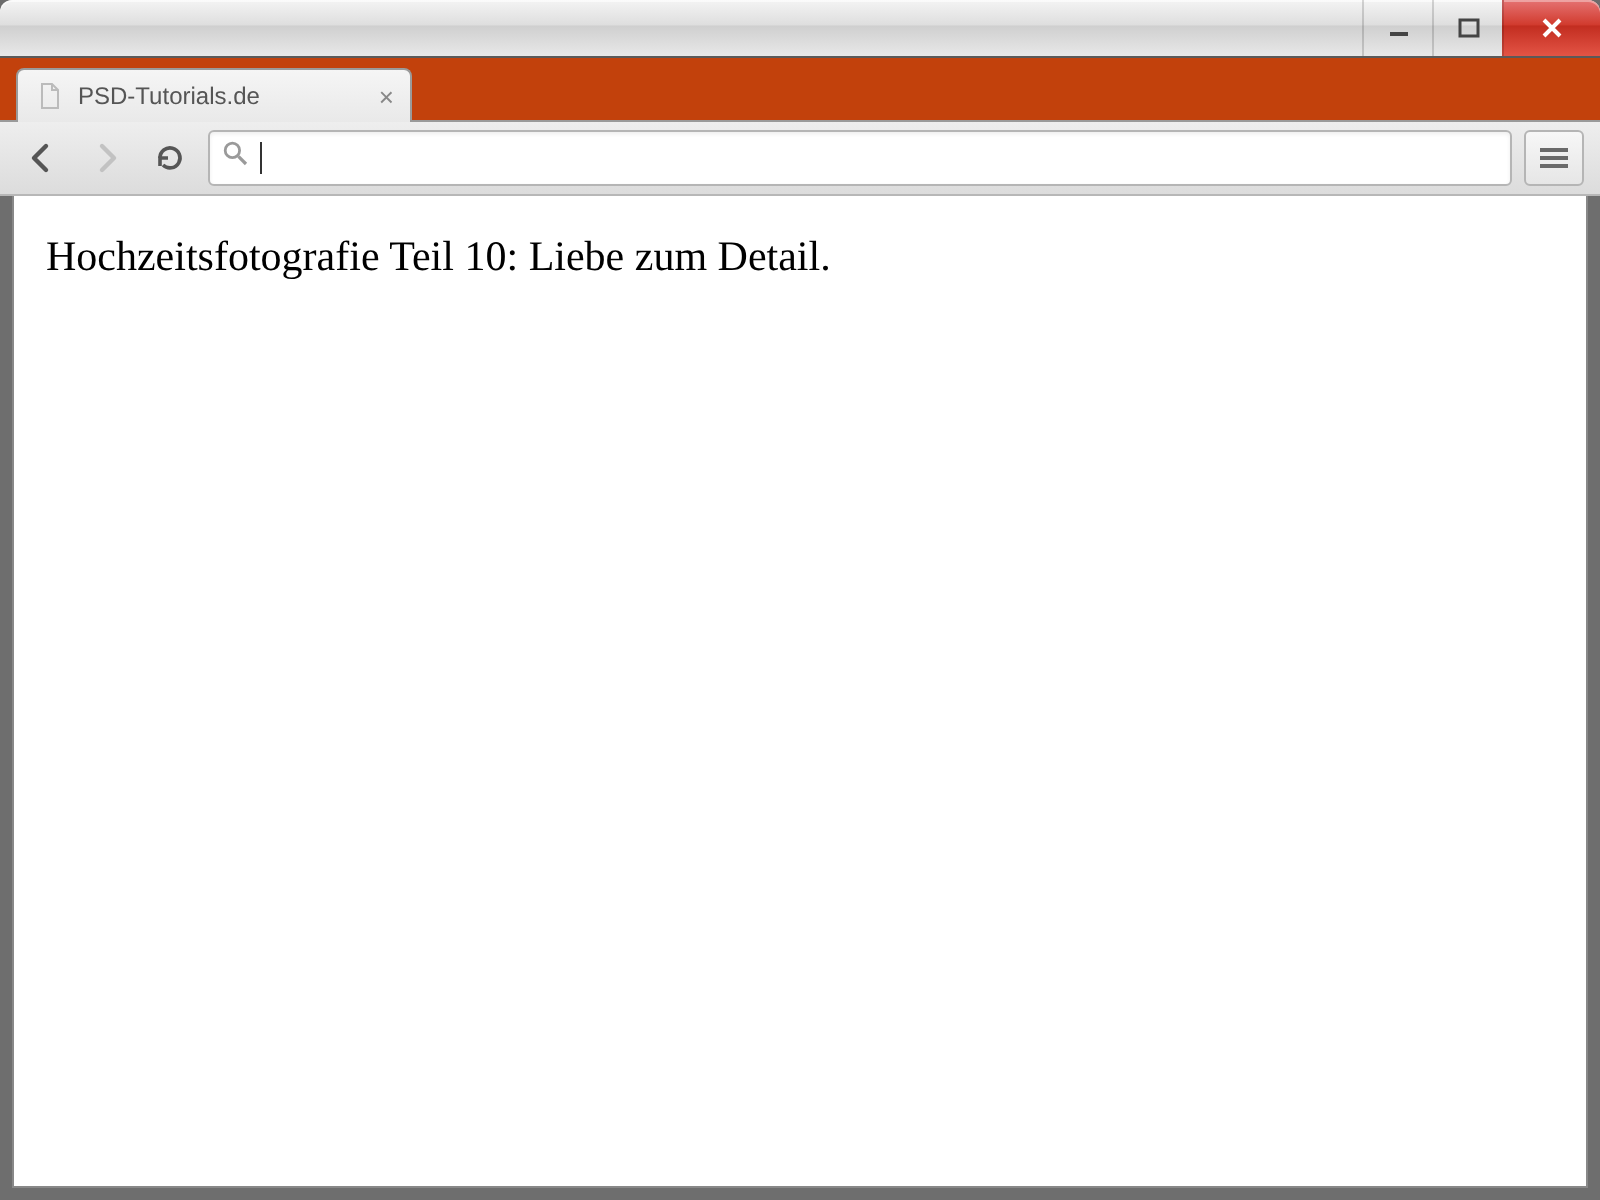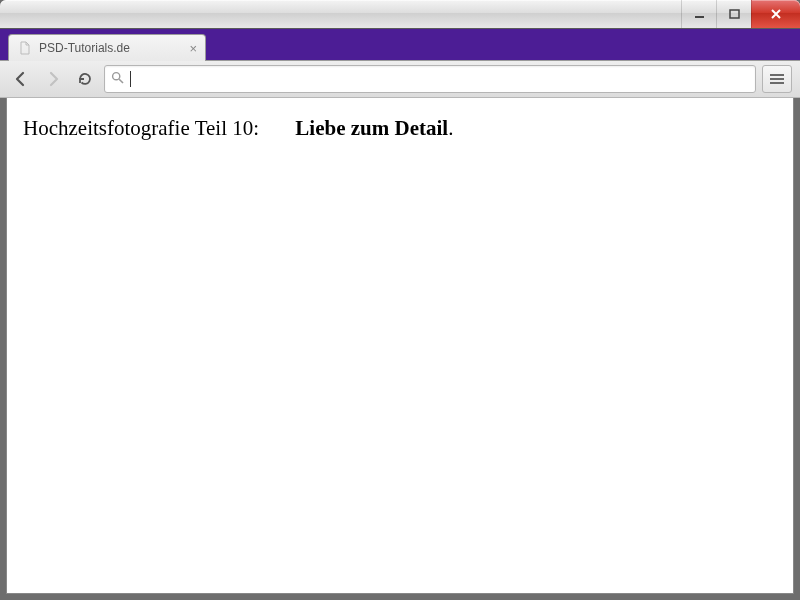--- a/index.html
+++ b/index.html
@@ -20,21 +20,21 @@
   }
   .win-btn svg{display:block;}
   .win-btn.close{
     width:48px;
     background:linear-gradient(to bottom,#e57373 0%,#d13a2d 45%,#c22d20 46%,#e35445 100%);
     border-top-right-radius:6px;color:#fff;
     box-shadow:inset 0 1px 0 rgba(255,255,255,.35);
   }
   
   .tabstrip{
-    background:#4c1d95;height:31px;display:flex;align-items:flex-end;padding:0 8px 0 8px;position:relative;
+    background:#c2410c;height:31px;display:flex;align-items:flex-end;padding:0 8px 0 8px;position:relative;
     border-bottom:1px solid #9a9a9a;
   }
   .tab{
     height:26px;min-width:180px;max-width:200px;
     background:linear-gradient(to bottom,#f5f5f5,#e9e9e9);
     border:1px solid #9a9a9a;border-bottom:none;
     border-top-left-radius:4px;border-top-right-radius:4px;
     display:flex;align-items:center;gap:6px;padding:0 8px;
     font-size:12px;color:#555;position:relative;top:1px;
   }
@@ -66,21 +66,21 @@
   .menu-btn .lines span{height:2px;background:#6a6a6a;}
   
   .content-wrap{
     flex:1;background:#6e6e6e;padding:0 6px 6px 6px;display:flex;
   }
   .page{
     flex:1;background:#fff;border:1px solid #888;border-top:none;
     padding:16px 16px;font-family:"Times New Roman",serif;font-size:21px;color:#000;
     line-height:1.35;overflow:auto;
   }
-  .page .bold{font-weight:bold;margin-left:31px;}
+  .page .bold{font-weight:normal;}
 </style>
 </head>
 <body>
 
 <div class="titlebar">
   <div class="win-btn">
     <svg width="11" height="11">
         <rect x="1" y="7" width="9" height="2" fill="#444"></rect>
       </svg>
   </div>

